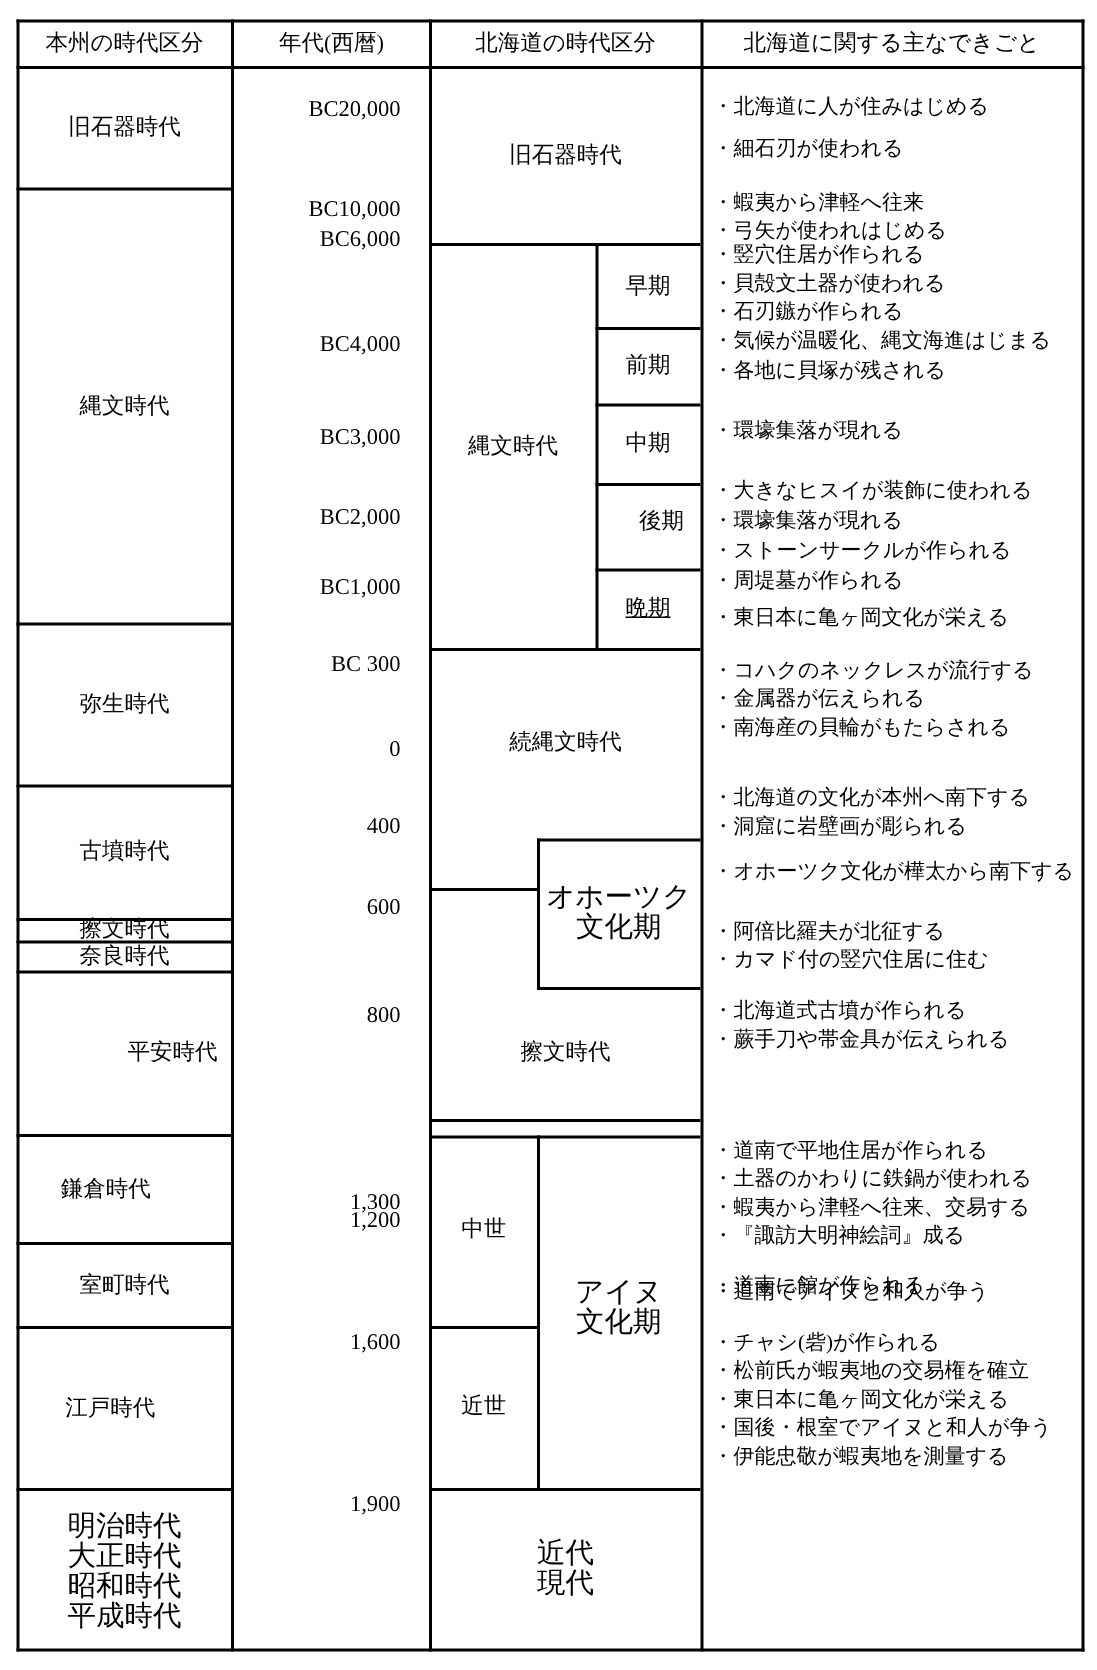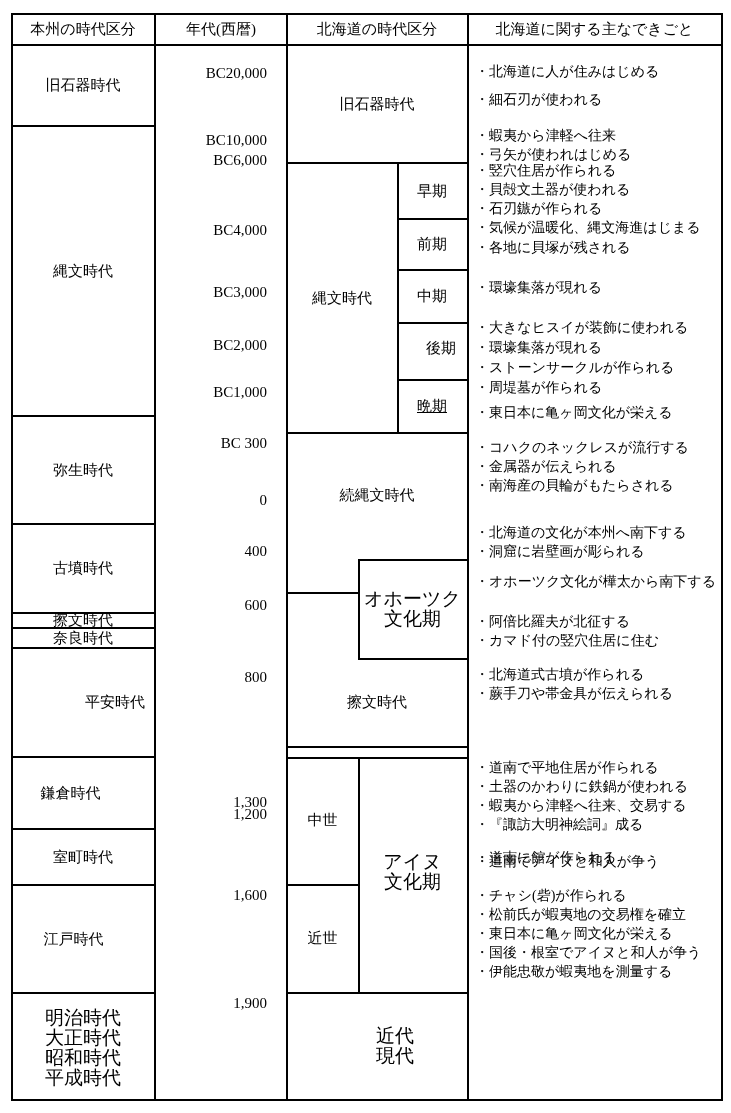--- a/index.html
+++ b/index.html
@@ -112,21 +112,21 @@
     <div>オホーツク</div>
     <div>文化期</div>
   </div>
   <div class="lbl" style="left:287px;top:692px;width:180px;">擦文時代</div>
   <div class="lbl" style="left:287px;top:810px;width:71px;">中世</div>
   <div class="stack" style="left:358px;top:852px;width:109px;">
     <div>アイヌ</div>
     <div>文化期</div>
   </div>
   <div class="lbl" style="left:287px;top:928px;width:71px;">近世</div>
-  <div class="stack" style="left:299px;top:1026px;width:192px;">
+  <div class="stack" style="left:281px;top:1026px;width:192px;">
     <div>近代</div>
     <div>現代</div>
   </div>
 
   <div class="ev" style="top:62px;">・北海道に人が住みはじめる</div>
   <div class="ev" style="top:90px;">・細石刃が使われる</div>
   <div class="ev" style="top:126px;">・蝦夷から津軽へ往来</div>
   <div class="ev" style="top:145px;">・弓矢が使われはじめる</div>
   <div class="ev" style="top:161px;">・竪穴住居が作られる</div>
   <div class="ev" style="top:180px;">・貝殻文土器が使われる</div>

